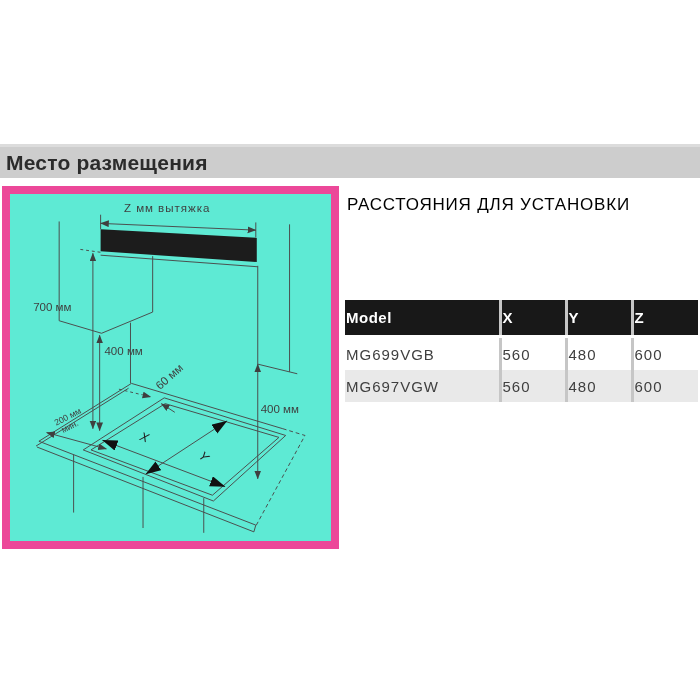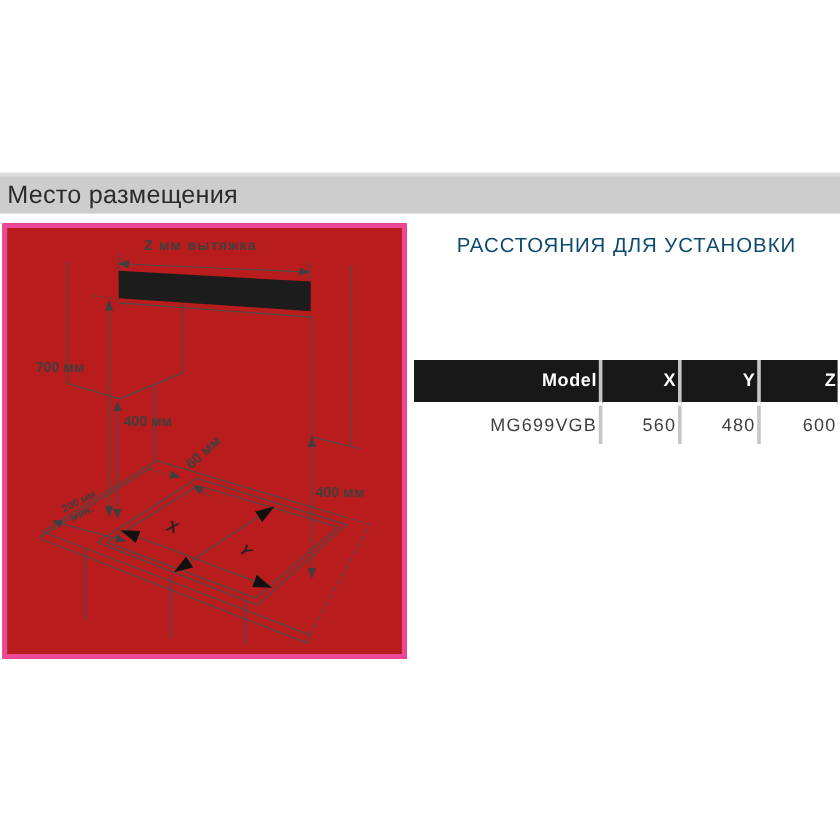--- a/index.html
+++ b/index.html
@@ -6,36 +6,36 @@
   body{
     width:700px;height:700px;position:relative;background:#ffffff;
     font-family:"Liberation Sans", sans-serif;overflow:hidden;
   }
   .title-bar{
     position:absolute;left:0;top:144px;width:700px;height:34px;
     background:#cdcdcd;border-top:3px solid #dcdcdc;box-sizing:border-box;
     display:flex;align-items:center;
   }
   .title-bar h1{
-    margin:0 0 0 6px;font-size:21px;font-weight:normal;color:#2b2b2b;
+    margin:0 0 0 6px;font-size:21px;font-weight:bold;color:#2b2b2b;
     letter-spacing:0.2px;
   }
   .diagram-box{
     position:absolute;left:2px;top:186px;width:337px;height:363px;
-    border:4px solid #ec4899;box-sizing:border-box;background:#b91c1c;font-weight:bold;
+    border:8px solid #ec4899;box-sizing:border-box;background:#5eead4;
   }
   .diagram-box svg{display:block;width:100%;height:100%;}
   .heading{
     position:absolute;left:347px;top:192px;width:350px;
-    font-size:17px;line-height:26px;letter-spacing:0.8px;color:#0c4a6e;text-align:center;
+    font-size:17px;line-height:26px;letter-spacing:0.8px;color:#000000;
   }
   .models-table{
     position:absolute;left:345px;top:300px;width:353px;
     border-collapse:collapse;table-layout:fixed;
-    font-size:15px;color:#3f3f3f;text-align:right;
+    font-size:15px;color:#3f3f3f;text-align:left;
   }
   .models-table col.c-model{width:155px;}
   .models-table col.c-val{width:66px;}
   .models-table th{
     background:#181818;color:#ffffff;font-weight:bold;height:33px;
     border-bottom:3px solid #ffffff;letter-spacing:0.5px;
   }
   .models-table td{height:30px;letter-spacing:1px;margin-top:46px;}
   .models-table th + th, .models-table td + td{border-left:3px solid #c6c6c6;}
   .models-table tbody tr:nth-child(even) td{background:#e9e9e9;}
@@ -139,14 +139,20 @@
       <th>Z</th>
     </tr>
   </thead>
   <tbody>
     <tr>
       <td>MG699VGB</td>
       <td>560</td>
       <td>480</td>
       <td>600</td>
     </tr>
+    <tr>
+      <td>MG697VGW</td>
+      <td>560</td>
+      <td>480</td>
+      <td>600</td>
+    </tr>
   </tbody>
 </table>
 
 </body></html>

